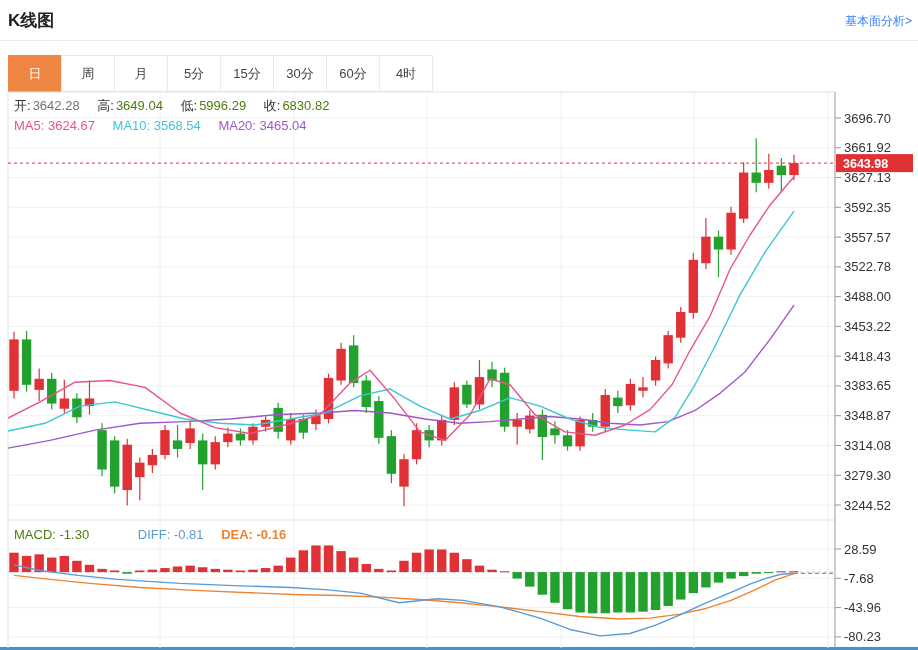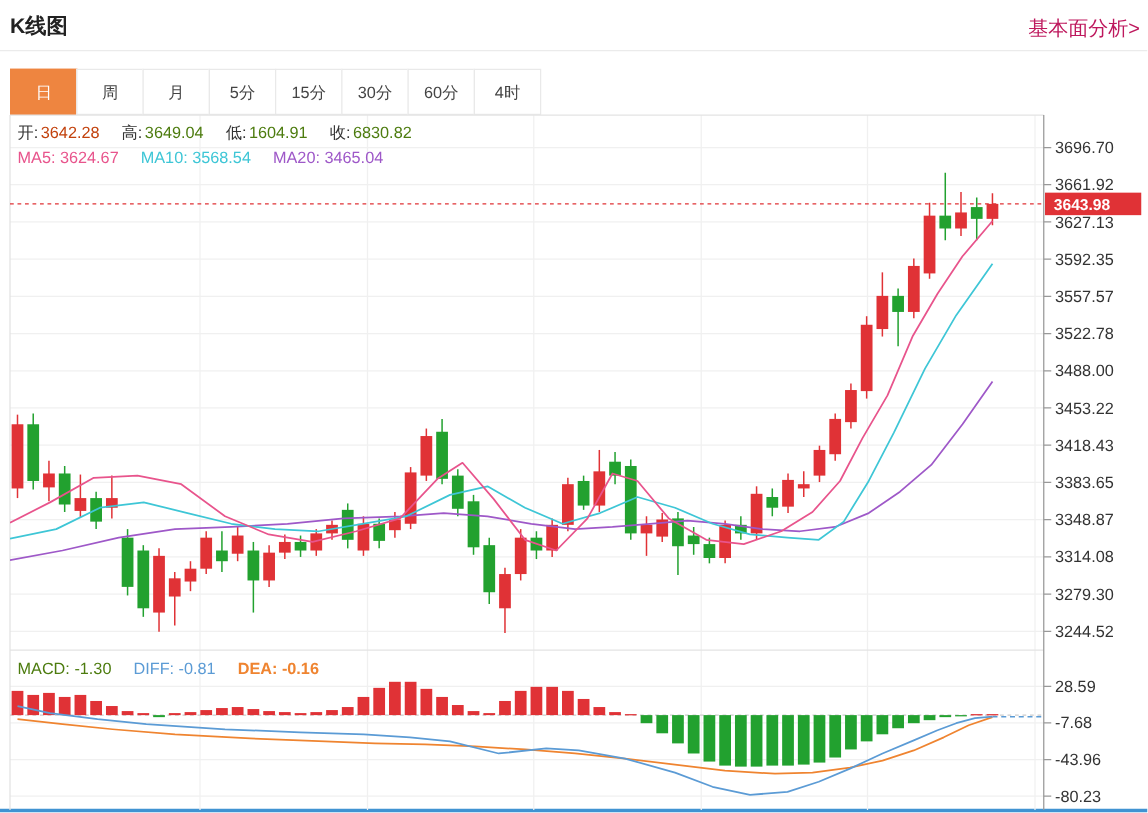--- a/index.html
+++ b/index.html
@@ -1,34 +1,34 @@
 <!DOCTYPE html>
 <html><head>
 <meta charset="utf-8">
 <style>
   * { margin:0; padding:0; box-sizing:border-box; }
   body { background:#fff; font-family:"Liberation Sans","DejaVu Sans",sans-serif; }
   .page { position:relative; width:918px; height:650px; background:#fff; overflow:hidden; }
   .title { position:absolute; left:8px; top:9px; font-size:17px; font-weight:bold; color:#222; }
-  .top-link { position:absolute; right:6px; top:13px; font-size:16px; color:#be185d; text-decoration:none; cursor:pointer; }
+  .top-link { position:absolute; right:6px; top:13px; font-size:12px; color:#3b82f6; text-decoration:none; cursor:pointer; }
   .header-line { position:absolute; left:0; top:40px; width:918px; border-top:1px solid #ebebeb; }
   .tabs { position:absolute; left:8px; top:55px; display:flex; }
   .tab { width:54px; height:37px; line-height:36px; text-align:center; font-size:13px; color:#444;
          background:#fff; border:1px solid #e9e9e9; margin-left:-1px; cursor:pointer; }
   .tab:first-child { margin-left:0; }
   .tab.active { background:#ee8540; border-color:#ee8540; color:#fff; }
   .info-row { position:absolute; left:14px; font-size:13px; color:#333; white-space:nowrap; z-index:3; }
   .info-row span { margin-right:14px; }
   .lab { color:#333; margin-right:2px !important; }
-  .v-red   { color:#c2410c; }
+  .v-red   { color:#737373; }
   .v-green { color:#4d7c0f; }
   .v-ma5   { color:#e8548c; }
   .v-ma10  { color:#3ec6d6; }
   .v-ma20  { color:#9e58c8; }
-  .v-diff  { color:#5b9bd5; }
+  .v-diff  { color:#5b9bd5;margin-left:31px; }
   .v-dea   { color:#ef8430;font-weight:bold; }
   #chart-svg { position:absolute; left:0; top:0; z-index:1; }
   .bottom-bar { position:absolute; left:0; top:647px; width:918px; height:3px; background:#4093d2; }
 </style>
 </head>
 <body>
 
 <div class="page">
 
   <div class="title">K线图</div>
@@ -322,21 +322,21 @@
       <text x="844" y="582.8" font-size="13" fill="#333" font-family="&quot;Liberation Sans&quot;,&quot;DejaVu Sans&quot;,sans-serif">-7.68</text>
       <line x1="835" y1="607.6" x2="841" y2="607.6" stroke="#999999"></line>
       <text x="844" y="612.1" font-size="13" fill="#333" font-family="&quot;Liberation Sans&quot;,&quot;DejaVu Sans&quot;,sans-serif">-43.96</text>
       <line x1="835" y1="636.9" x2="841" y2="636.9" stroke="#999999"></line>
       <text x="844" y="641.4" font-size="13" fill="#333" font-family="&quot;Liberation Sans&quot;,&quot;DejaVu Sans&quot;,sans-serif">-80.23</text>
     </svg>
 
   <div class="info-row" style="top:97px;">
     <span class="lab">开:</span><span class="v-red">3642.28</span>
     <span class="lab">高:</span><span class="v-green">3649.04</span>
-    <span class="lab">低:</span><span class="v-green">1604.91</span>
+    <span class="lab">低:</span><span class="v-green">5996.29</span>
     <span class="lab">收:</span><span class="v-green">6830.82</span>
   </div>
 
   <div class="info-row" style="top:118px;text-align:center;">
     <span class="v-ma5">MA5: 3624.67</span>
     <span class="v-ma10">MA10: 3568.54</span>
     <span class="v-ma20">MA20: 3465.04</span>
   </div>
 
   <div class="info-row" style="top:527px;">

